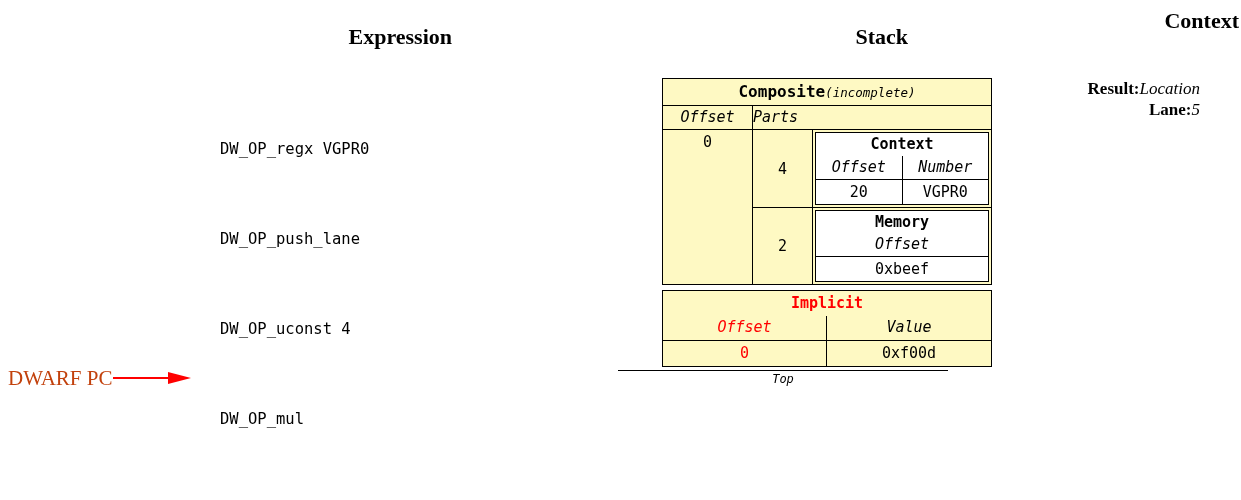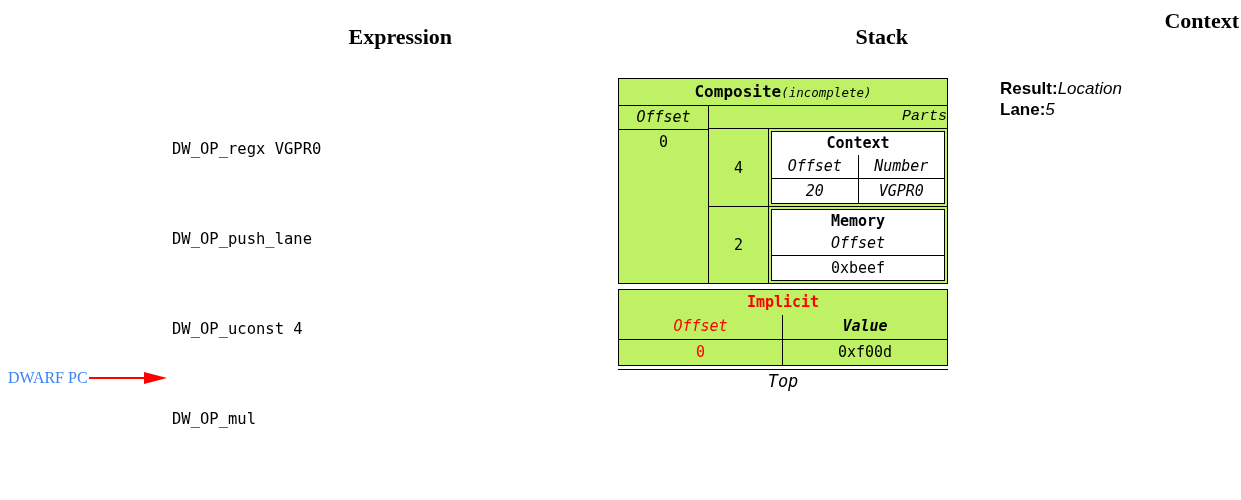--- a/index.html
+++ b/index.html
@@ -32,37 +32,37 @@
   
   #expr-list {
     position: absolute;
     left: 172px;
     top: 74px;
     font-family: "DejaVu Sans Mono", "Liberation Mono", monospace;
     font-size: 15.5px;
     line-height: 30px;
     white-space: pre;
   }
-  #expr-list .expr-line { height: 30px; }
+  #expr-list .expr-line { height: 30px; margin-left: 48px; }
 
   
   #pc-marker {
     position: absolute;
     left: 8px;
     top: 366px;
     height: 24px;
     display: flex;
     align-items: center;
     color: #ff0000;
   }
   #pc-marker .pc-label {
     font-family: "Liberation Serif", "DejaVu Serif", serif;
-    font-size: 16px;
+    font-size: 21px;
     white-space: nowrap;
-    color: #3b82f6;
+    color: #c2410c;
   }
   #pc-marker .pc-arrow {
     display: block;
     margin-left: 1px;
     line-height: 0;
   }
 
   
   #stack-diagram {
     position: absolute;
@@ -70,21 +70,22 @@
     top: 78px;
     width: 330px;
     font-family: "DejaVu Sans Mono", "Liberation Mono", monospace;
     font-size: 15px;
   }
   .red   { color: #ff0000; }
 
   .frame {
     border: 1.4px solid #000;
     box-sizing: border-box;
-    background: #bef264;
+    background: #fef9c3;
+    margin-left: 44px;
   }
 
   
   #composite-box { width: 330px; }
 
   .comp-title {
     text-align: center;
     padding: 3px 0 4px 0;
     white-space: nowrap;
   }
@@ -106,23 +107,22 @@
   }
   .comp-offset-col .oc-val { padding: 3px 0 3px 0; }
 
   .comp-parts-col {
     flex: 1;
     border-top: 1.4px solid #000;
     box-sizing: border-box;
   }
   .parts-head {
     font-style: italic;
-    text-align: right;
+    text-align: left;
     padding: 2px 0 3px 0;
-    font-family: Liberation Mono, monospace;
   }
   .parts-subhead { display: flex; border-top: 1.4px solid #000; }
   .parts-subhead .sh-size {
     width: 60px;
     text-align: center;
     font-style: italic;
     padding: 3px 0 3px 0;
     border-right: 1.4px solid #000;
     box-sizing: border-box;
   }
@@ -161,21 +161,21 @@
     padding: 2px 0 3px 0;
   }
   .loc-cols { display: flex; }
   .loc-cols > div {
     flex: 1;
     text-align: center;
     font-style: italic;
     padding: 2px 0 3px 0;
   }
   .loc-cols > div.divider { border-right: 1.4px solid #000; }
-  .loc-vals { display: flex; border-top: 1.4px solid #000; font-style: italic; }
+  .loc-vals { display: flex; border-top: 1.4px solid #000; }
   .loc-vals > div {
     flex: 1;
     text-align: center;
     padding: 3px 0 3px 0;
   }
   .loc-vals > div.divider { border-right: 1.4px solid #000; }
 
   .loc-single-head {
     text-align: center;
     font-style: italic;
@@ -200,45 +200,45 @@
     text-align: center;
     font-style: italic;
     padding: 2px 0 4px 0;
   }
   .imp-vals { display: flex; border-top: 1.4px solid #000; }
   .imp-vals > div {
     text-align: center;
     padding: 3px 0 4px 0;
   }
   .imp-c1 { width: 165px; box-sizing: border-box; border-right: 1.4px solid #000; }
-  .imp-c2 { width: 165px; box-sizing: border-box; font-weight: bold; }
+  .imp-c2 { width: 165px; box-sizing: border-box; }
   .imp-v1 { width: 165px; box-sizing: border-box; border-right: 1.4px solid #000; }
   .imp-v2 { width: 165px; box-sizing: border-box; }
 
   #stack-bottom-rule {
     width: 330px;
     border-top: 1.4px solid #000;
     margin-top: 2.5px;
   }
   #stack-top-label {
     width: 330px;
     text-align: center;
     font-style: italic;
     padding-top: 1px;
-    font-size: 17px;
+    font-size: 12px;
   }
 
   
   #context-block {
     position: absolute;
     left: 1000px;
     top: 78px;
     width: 200px;
-    text-align: left;
-    font-family: Liberation Sans, sans-serif;
+    text-align: right;
+    font-family: Liberation Serif, serif;
     font-size: 17px;
     line-height: 21px;
   }
   #context-block .ctx-line { white-space: nowrap; }
   #context-block .ctx-key { font-weight: bold; }
   #context-block .ctx-val { font-style: italic; }
 </style>
 </head>
 <body>
 

